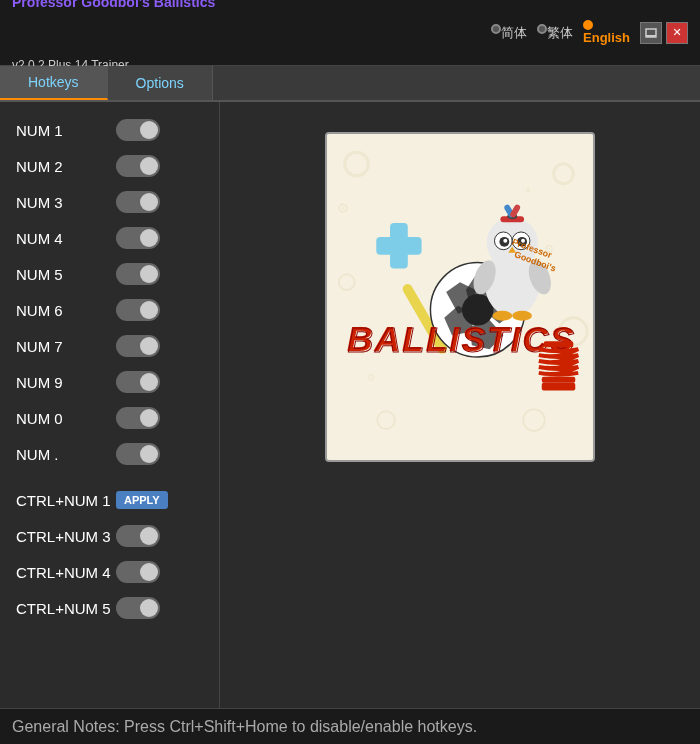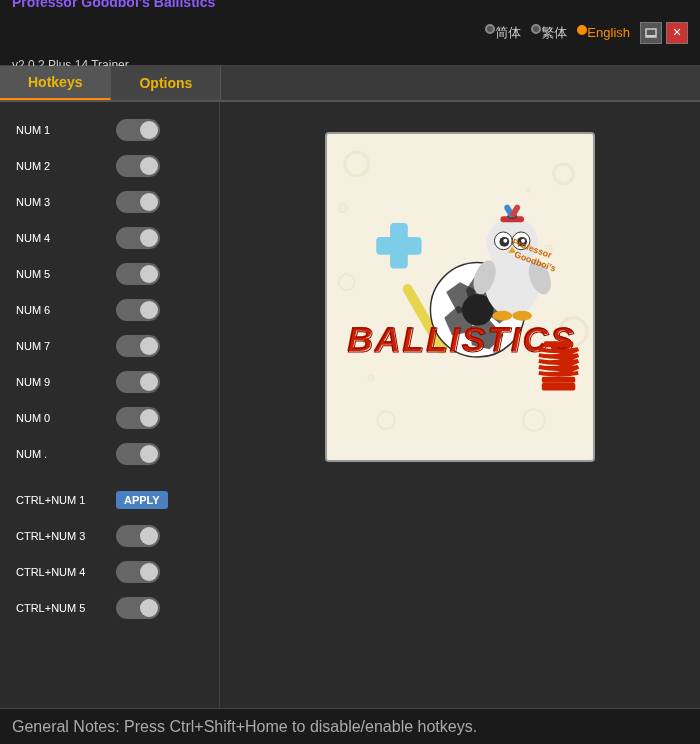--- a/index.html
+++ b/index.html
@@ -45,21 +45,22 @@
     }
     .lang-option {
       display: flex;
       align-items: flex-start;
       font-size: 13px;
       color: #cccccc;
       cursor: pointer;
     }
     .lang-option.active {
       color: #ff8c00;
-      font-weight: normal;
+      font-weight: bold;
+      flex-direction: column;
     }
     .radio-dot {
       width: 10px;
       height: 10px;
       border-radius: 50%;
       border: 2px solid #888;
       display: inline-block;
       background: transparent;
     }
     .radio-dot.filled {
@@ -97,22 +98,22 @@
       height: 36px;
       display: flex;
       align-items: stretch;
       border-bottom: 2px solid #555;
     }
     .tab {
       padding: 0 28px;
       display: flex;
       align-items: center;
       font-size: 14px;
-      font-weight: bold;
-      color: #eab308;
+      font-weight: normal;
+      color: #7dd3fc;
       cursor: pointer;
       background: #444;
       border-right: 1px solid #555;
       justify-content: flex-end;
     }
     .tab.active {
       background: #555;
       border-bottom: 2px solid #ff8c00;
     }
 
@@ -131,21 +132,21 @@
       border-right: 1px solid #444;
     }
     .hotkey-row {
       display: flex;
       align-items: center;
       padding: 5px 16px;
       height: 36px;
     }
     .hotkey-label {
       width: 100px;
-      font-size: 11px;
+      font-size: 15px;
       color: #ffffff;
     }
     .toggle-switch {
       position: relative;
       width: 44px;
       height: 22px;
       background: #888;
       border-radius: 11px;
       cursor: pointer;
       display: flex;

